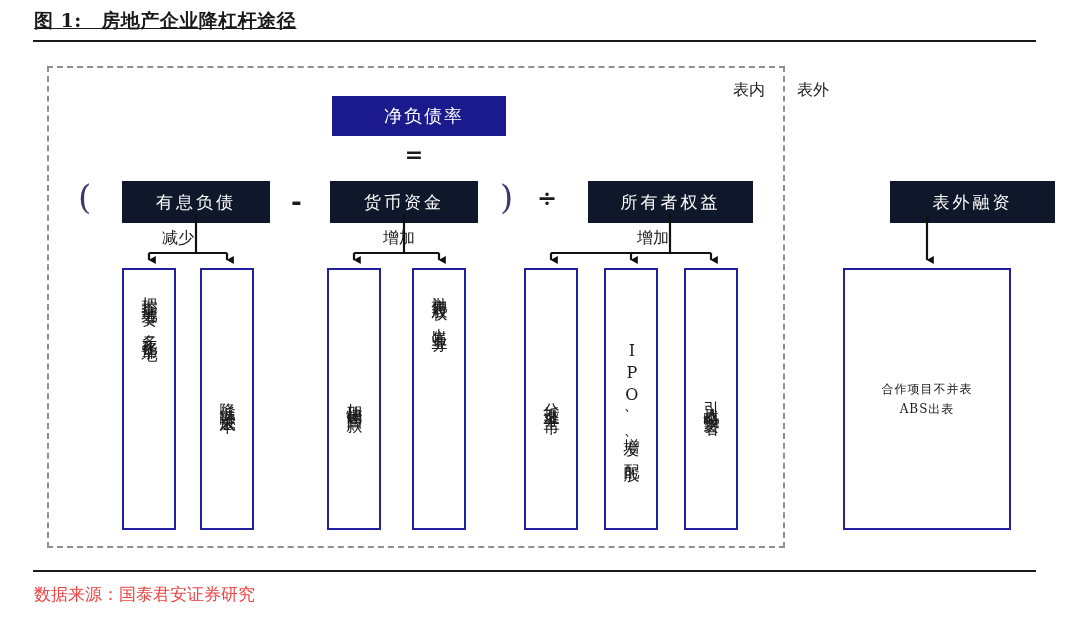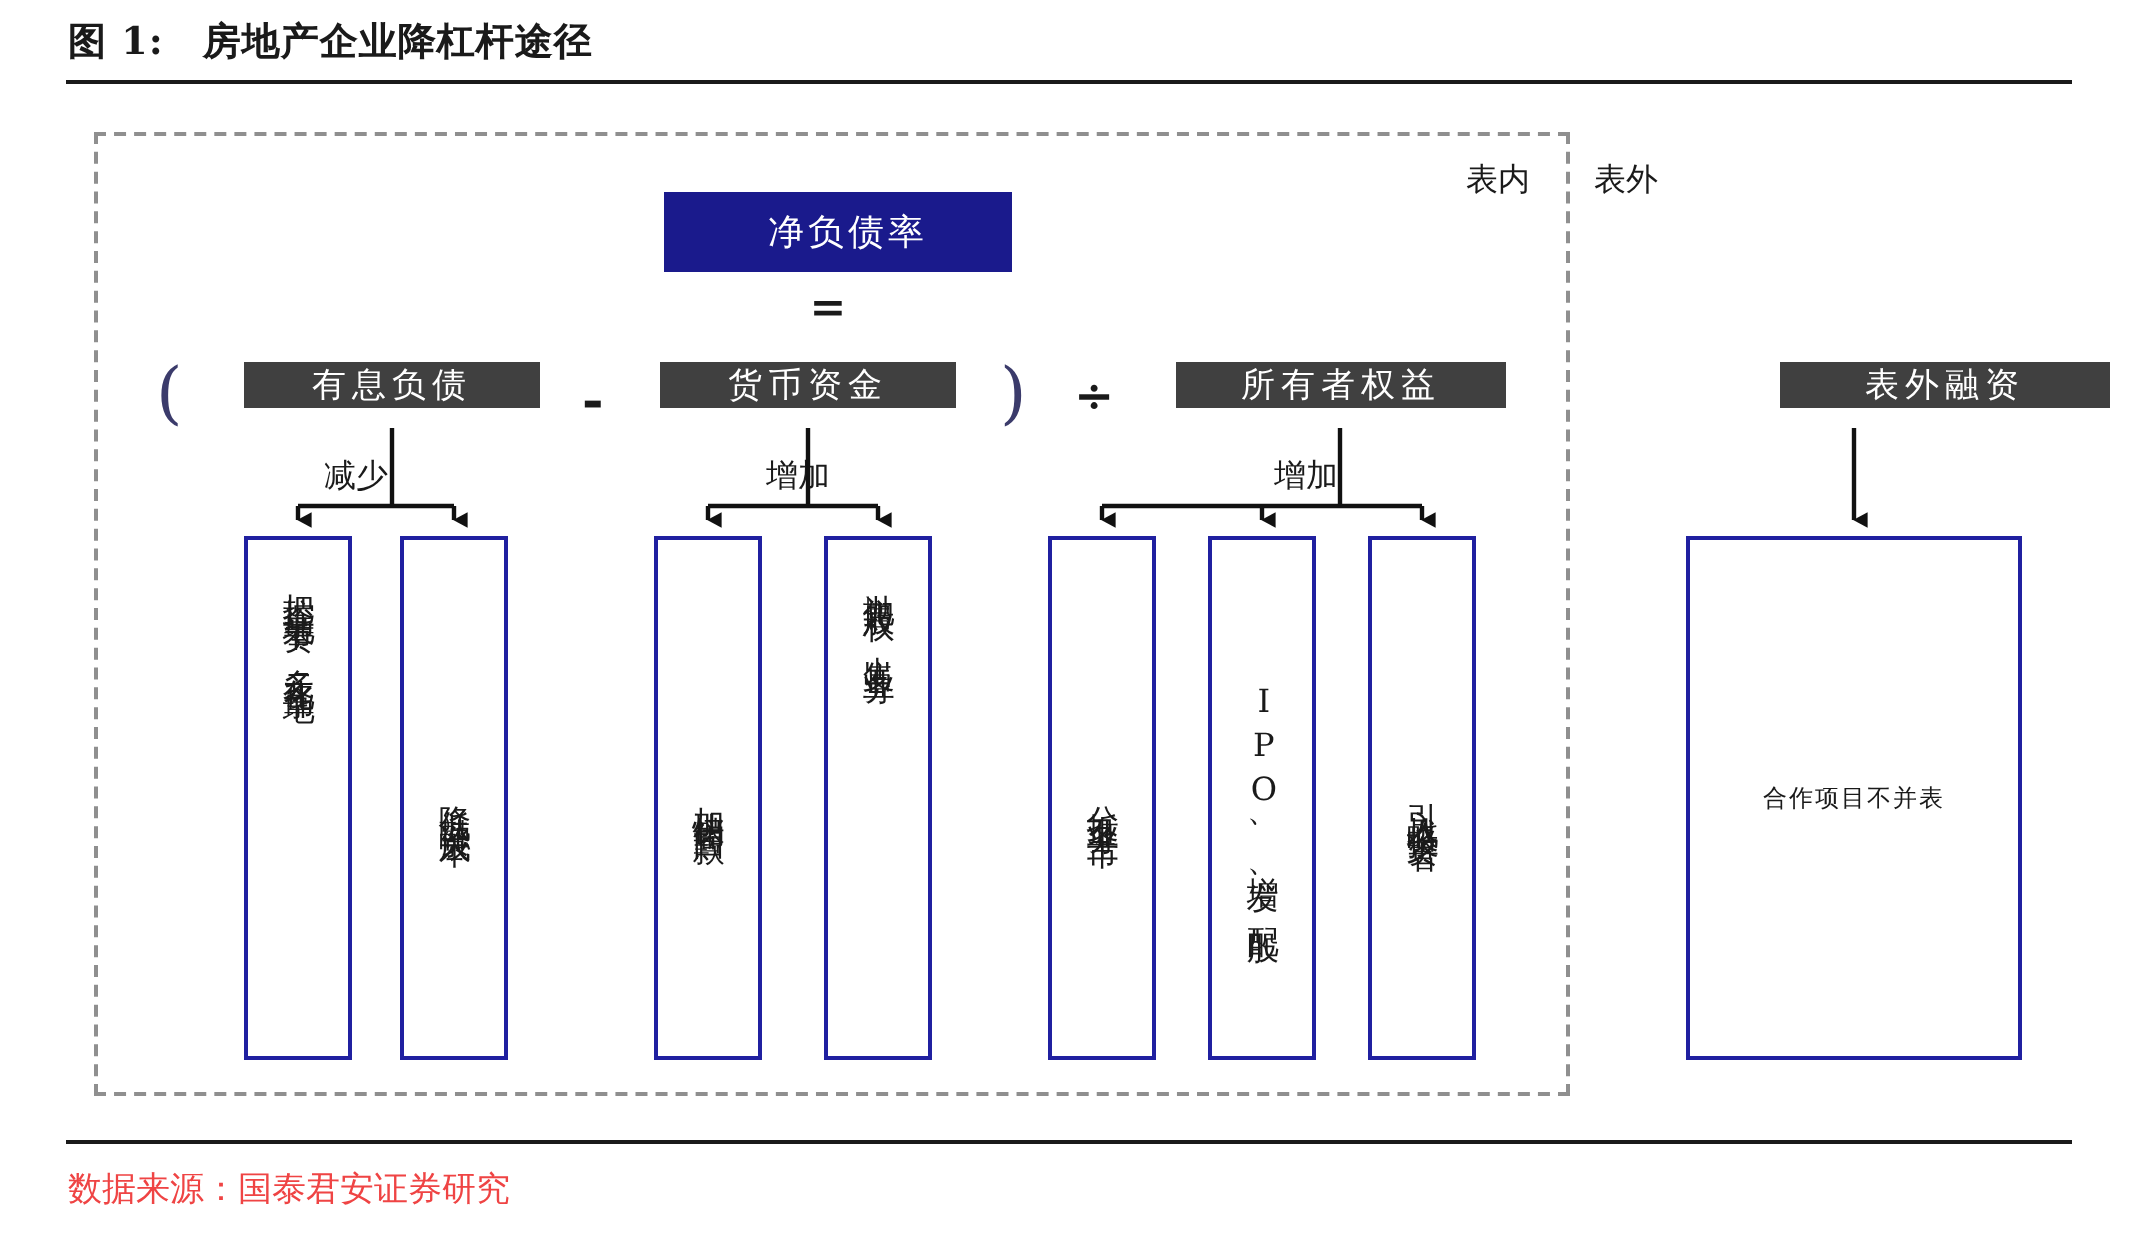--- a/index.html
+++ b/index.html
@@ -18,20 +18,21 @@
   
   #fig-title {
     position: absolute;
     left: 34px;
     top: 8px;
     font-size: 19px;
     font-weight: bold;
     color: #1a1a1a;
     letter-spacing: 0.5px;
     white-space: nowrap;
+    text-decoration: underline;
   }
   #title-rule {
     position: absolute;
     left: 33px;
     top: 40px;
     width: 1003px;
     height: 2px;
     background: #1a1a1a;
   }
 
@@ -110,22 +111,22 @@
     font-size: 22px;
     font-weight: bold;
     color: #1a1a1a;
     line-height: 1;
   }
 
   
   .gray-box {
     position: absolute;
     top: 181px;
-    height: 23px;
-    background: #404040;
+    height: 42px;
+    background: #0f172a;
     color: #ffffff;
     font-size: 17px;
     display: flex;
     align-items: center;
     justify-content: center;
     letter-spacing: 3px;
   }
   #box-debt   { left: 122px; width: 148px; }
   #box-cash   { left: 330px; width: 148px; }
   #box-equity { left: 588px; width: 165px; }
@@ -286,19 +287,20 @@
   <div class="leaf-box" id="leaf-6">
     <span class="vtext">IPO、增发、配股</span>
   </div>
   <div class="leaf-box" id="leaf-7">
     <span class="vtext">引入战略投资者</span>
   </div>
 
   <div id="offbal-box">
     <div id="offbal-text">
         <div>合作项目不并表</div>
+        <div>ABS出表</div>
       </div>
   </div>
 
 </div>
 
 <div id="footer-rule"></div>
 <div id="source-note">数据来源：国泰君安证券研究</div>
 
 </body></html>

